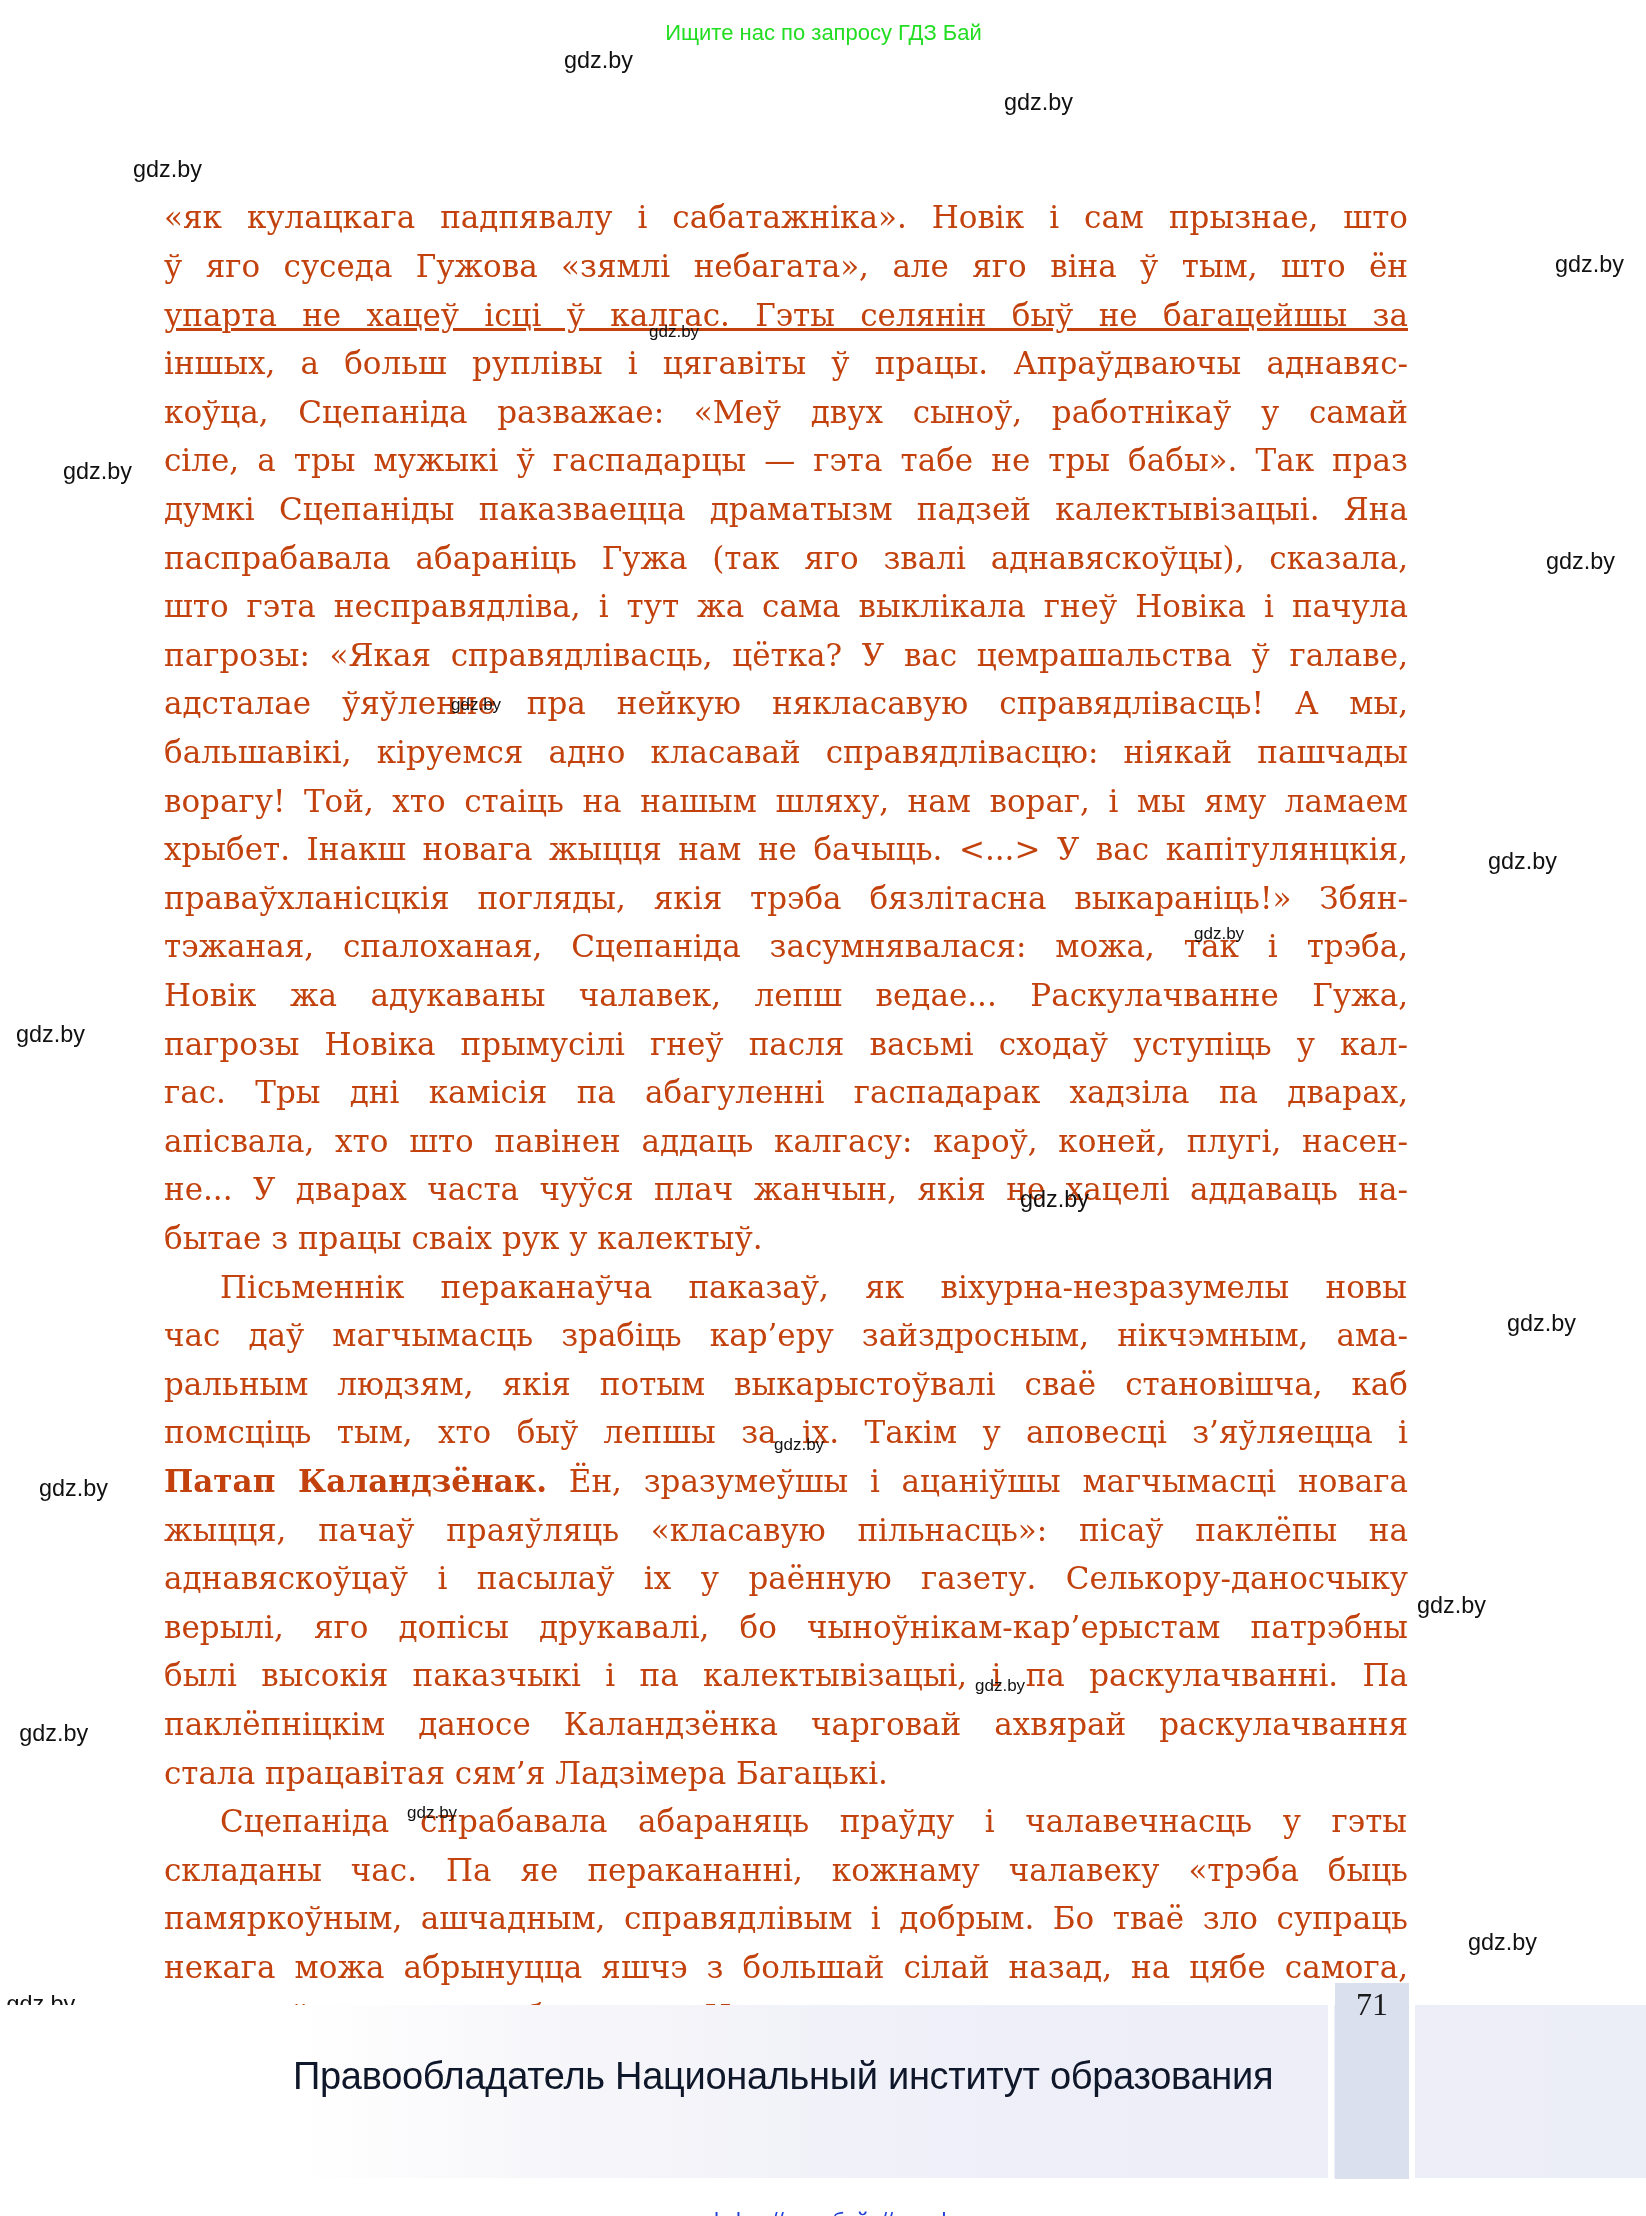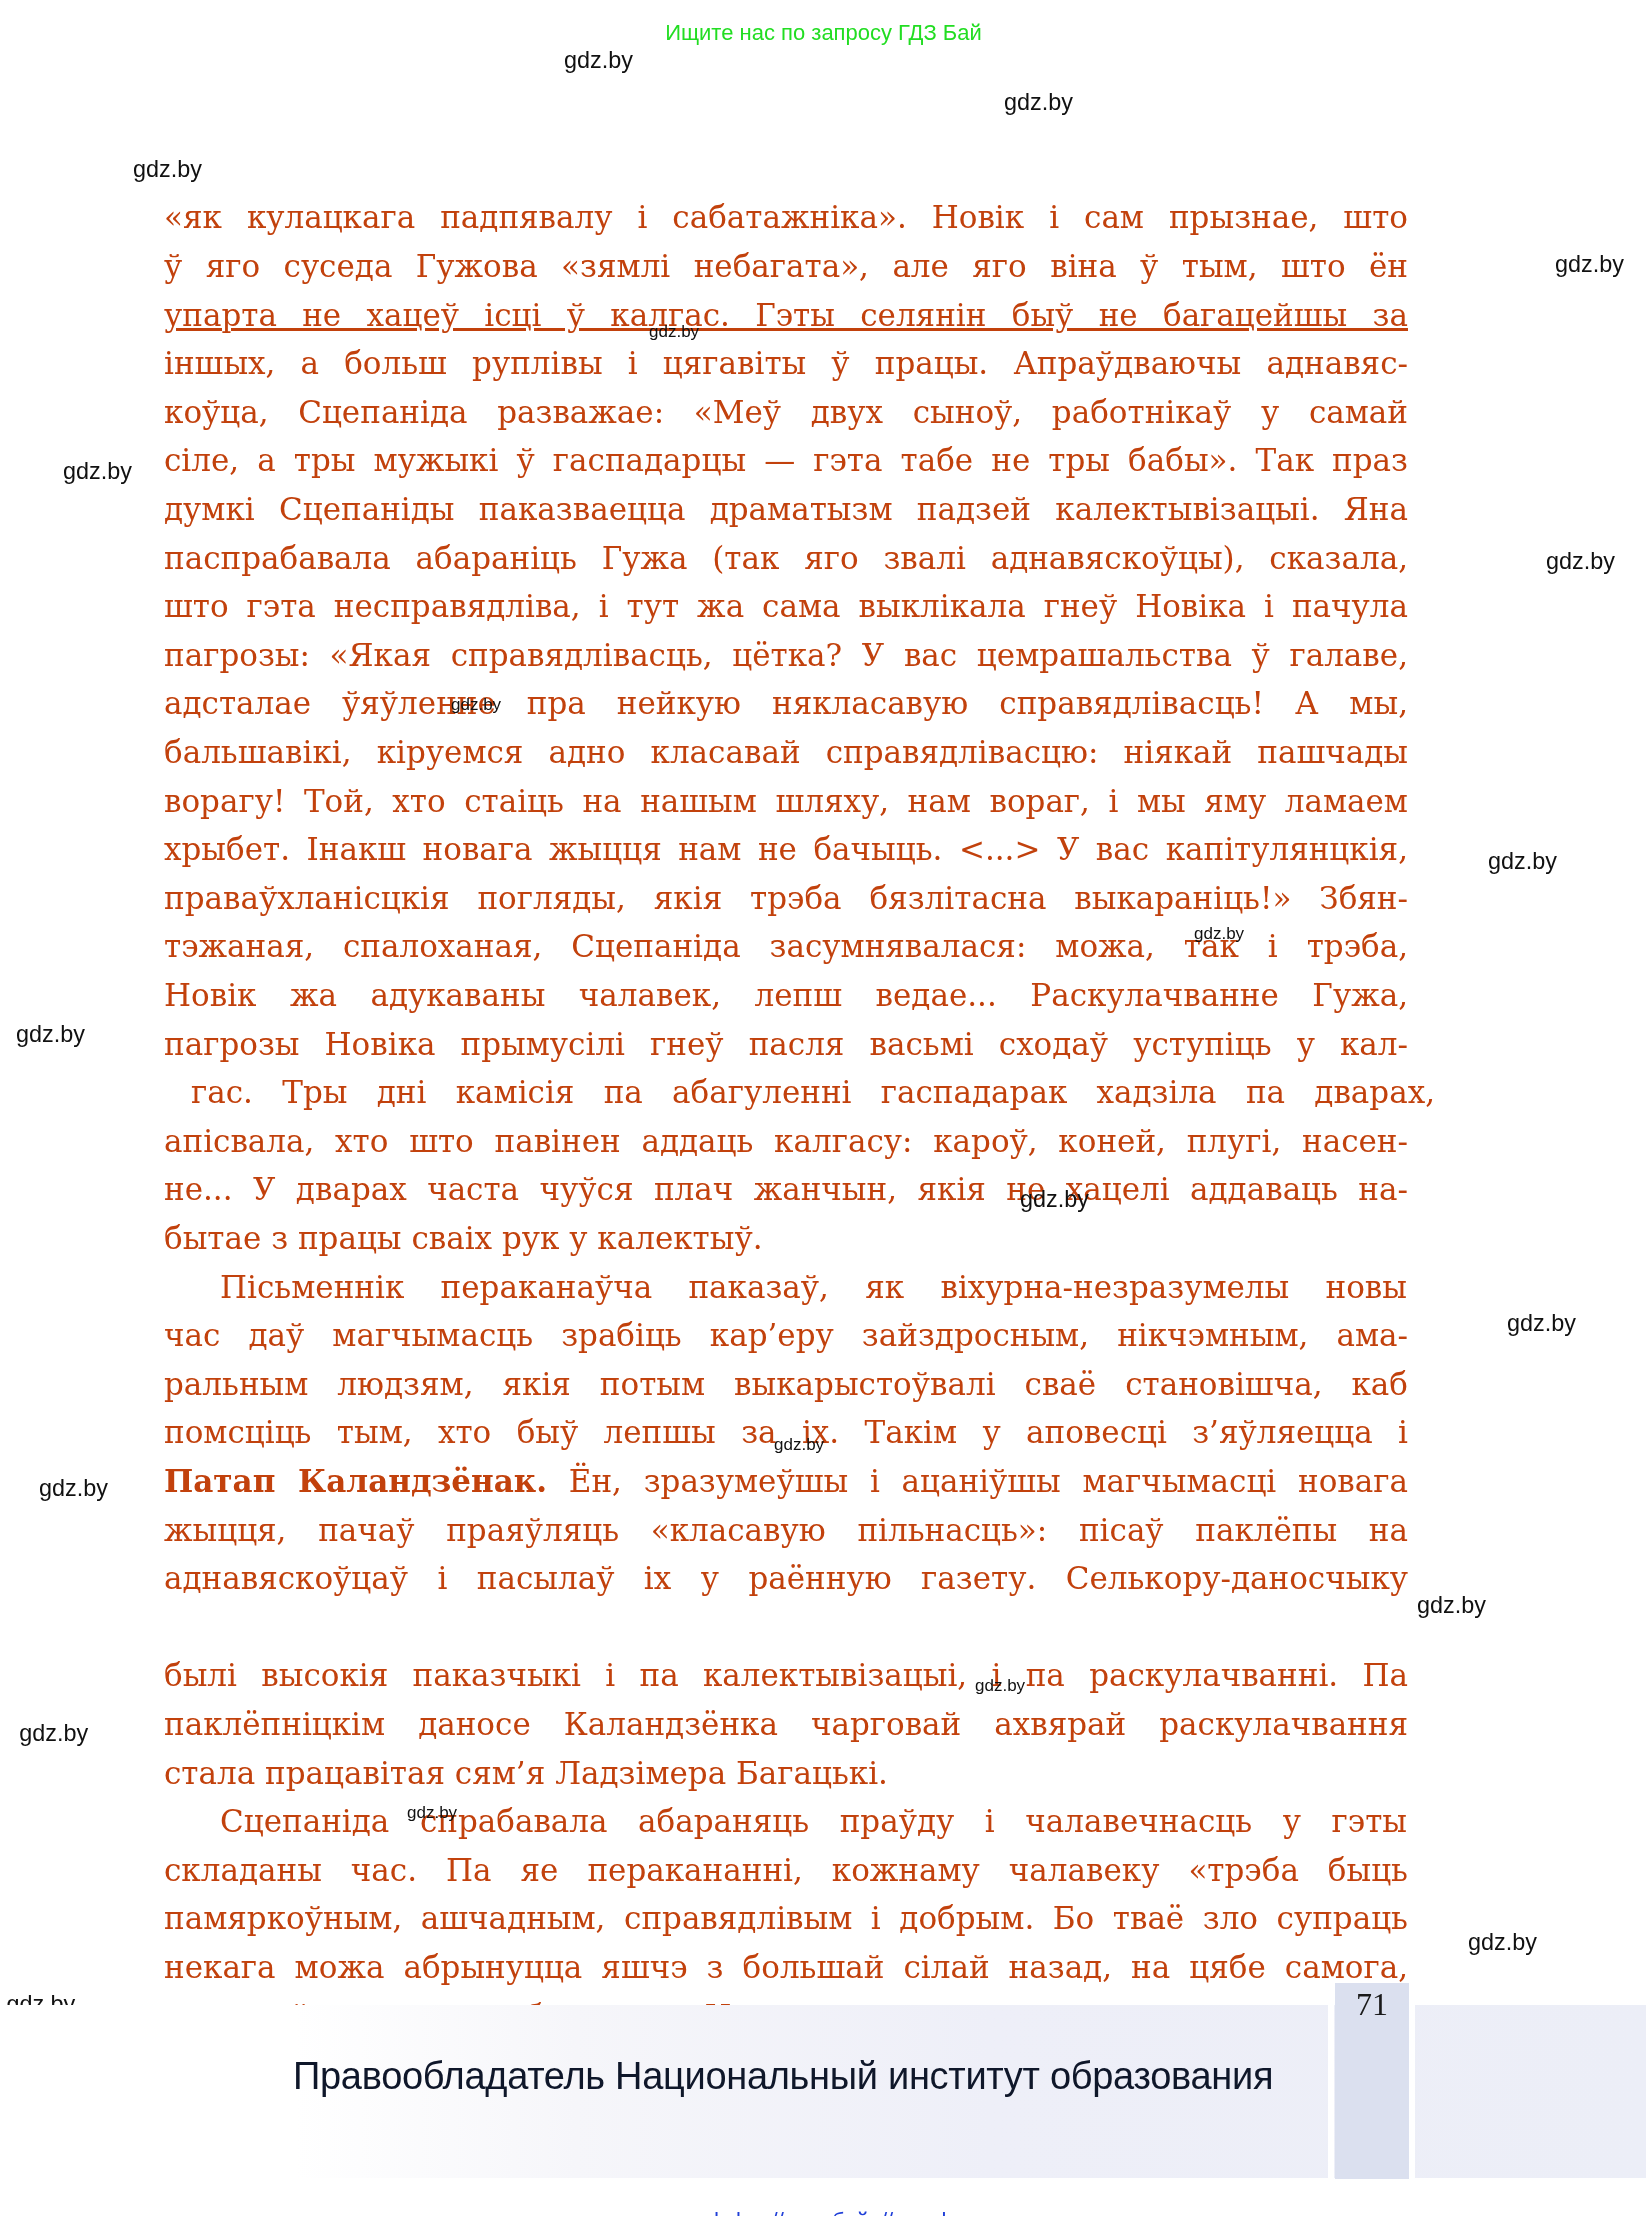--- a/index.html
+++ b/index.html
@@ -68,31 +68,32 @@
     <div class="line" style="top: 582px;">што гэта несправядліва, і тут жа сама выклікала гнеў Новіка і пачула</div>
     <div class="line" style="top: 631px;">пагрозы: «Якая справядлівасць, цётка? У вас цемрашальства ў галаве,</div>
     <div class="line" style="top: 679px;">адсталае ўяўленне пра нейкую някласавую справядлівасць! А мы,</div>
     <div class="line" style="top: 728px;">бальшавікі, кіруемся адно класавай справядлівасцю: ніякай пашчады</div>
     <div class="line" style="top: 777px;">ворагу! Той, хто стаіць на нашым шляху, нам вораг, і мы яму ламаем</div>
     <div class="line" style="top: 825px;">хрыбет. Інакш новага жыцця нам не бачыць. &lt;...&gt; У вас капітулянцкія,</div>
     <div class="line" style="top: 874px;">праваўхланісцкія погляды, якія трэба бязлітасна выкараніць!» Збян-</div>
     <div class="line" style="top: 922px;">тэжаная, спалоханая, Сцепаніда засумнявалася: можа, так і трэба,</div>
     <div class="line" style="top: 971px;">Новік жа адукаваны чалавек, лепш ведае... Раскулачванне Гужа,</div>
     <div class="line" style="top: 1020px;">пагрозы Новіка прымусілі гнеў пасля васьмі сходаў уступіць у кал-</div>
-    <div class="line" style="top: 1068px; margin-left: 27px;">гас. Тры дні камісія па абагуленні гаспадарак хадзіла па дварах,</div>
+    <div class="line" style="top: 1068px;">гас. Тры дні камісія па абагуленні гаспадарак хадзіла па дварах,</div>
     <div class="line" style="top: 1117px;">апісвала, хто што павінен аддаць калгасу: кароў, коней, плугі, насен-</div>
     <div class="line" style="top: 1165px;">не... У дварах часта чуўся плач жанчын, якія не хацелі аддаваць на-</div>
     <div class="line last" style="top: 1214px;">бытае з працы сваіх рук у калектыў.</div>
     <div class="line indent" style="top: 1263px;">Пісьменнік пераканаўча паказаў, як віхурна-незразумелы новы</div>
     <div class="line" style="top: 1311px;">час даў магчымасць зрабіць кар’еру зайздросным, нікчэмным, ама-</div>
     <div class="line" style="top: 1360px;">ральным людзям, якія потым выкарыстоўвалі сваё становішча, каб</div>
     <div class="line" style="top: 1408px;">помсціць тым, хто быў лепшы за іх. Такім у аповесці з’яўляецца і</div>
     <div class="line" style="top: 1457px;"><b>Патап Каландзёнак.</b> <span>Ён, зразумеўшы і ацаніўшы магчымасці новага</span></div>
     <div class="line" style="top: 1506px;">жыцця, пачаў праяўляць «класавую пільнасць»: пісаў паклёпы на</div>
     <div class="line" style="top: 1554px;">аднавяскоўцаў і пасылаў іх у раённую газету. Селькору-даносчыку</div>
+    <div class="line" style="top: 1603px;">верылі, яго допісы друкавалі, бо чыноўнікам-кар’ерыстам патрэбны</div>
     <div class="line" style="top: 1651px;">былі высокія паказчыкі і па калектывізацыі, і па раскулачванні. Па</div>
     <div class="line" style="top: 1700px;">паклёпніцкім даносе Каландзёнка чарговай ахвярай раскулачвання</div>
     <div class="line last" style="top: 1749px;">стала працавітая сям’я Ладзімера Багацькі.</div>
     <div class="line indent" style="top: 1797px;">Сцепаніда спрабавала абараняць праўду і чалавечнасць у гэты</div>
     <div class="line" style="top: 1846px;">складаны час. Па яе перакананні, кожнаму чалавеку «трэба быць</div>
     <div class="line" style="top: 1894px;">памяркоўным, ашчадным, справядлівым і добрым. Бо тваё зло супраць</div>
     <div class="line" style="top: 1943px;">некага можа абрынуцца яшчэ з большай сілай назад, на цябе самога,</div>
     <div class="line" style="top: 1992px;">тады ой як стане балюча». Несумненна, у гэтых радках гучыць і</div>
   </div>
 

